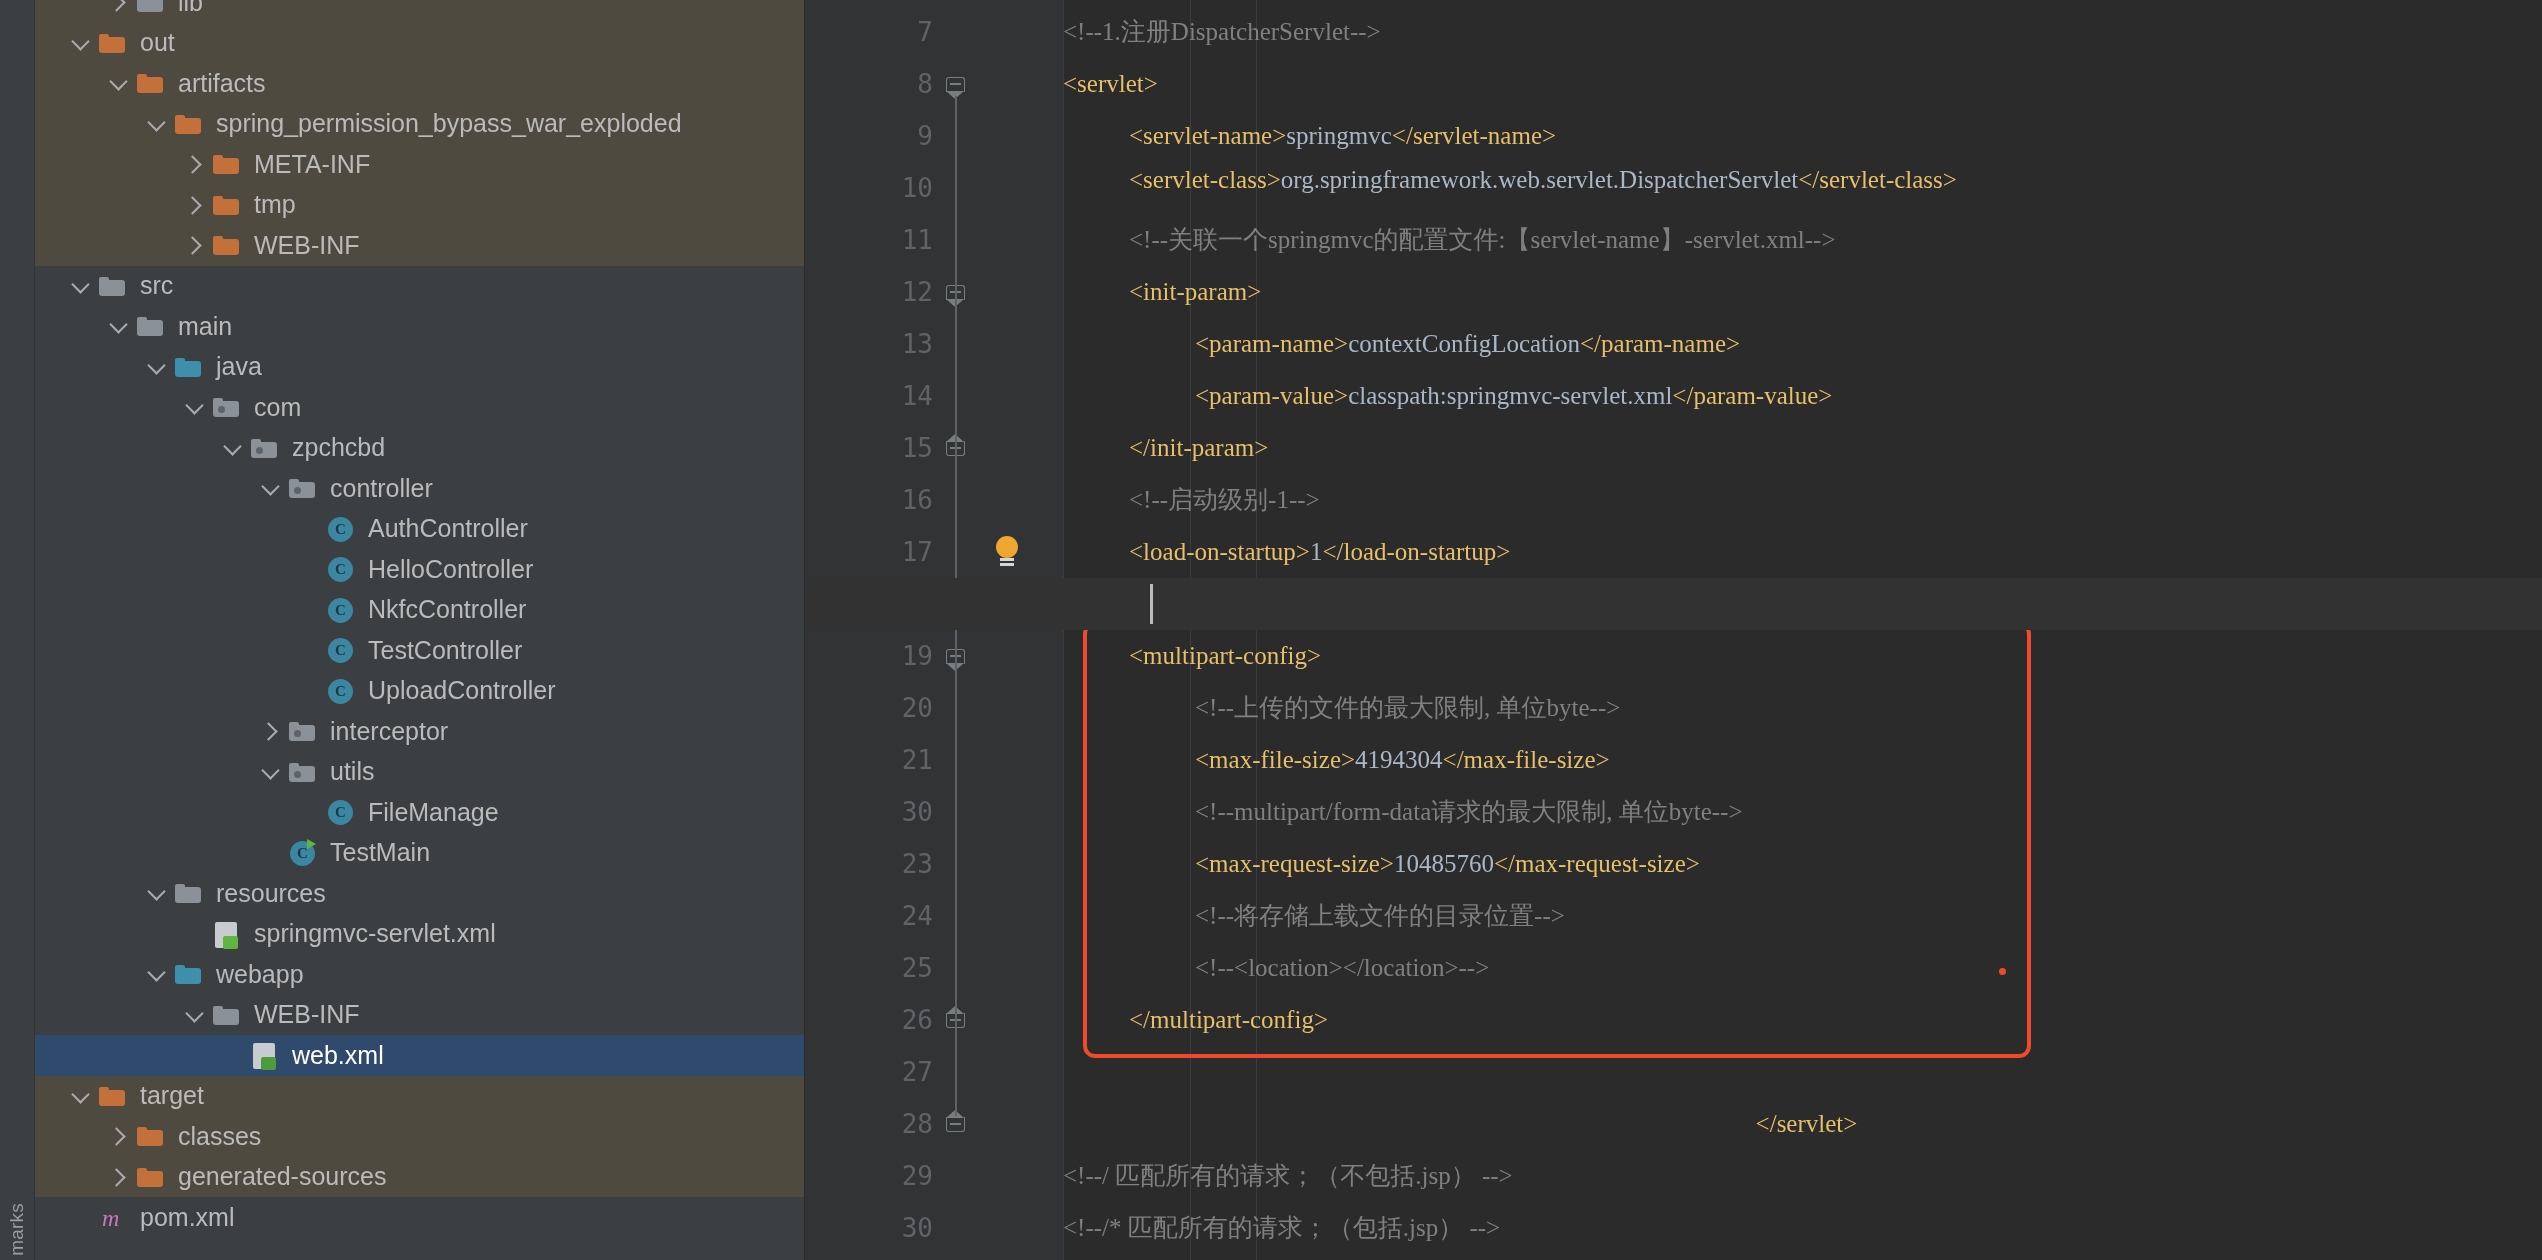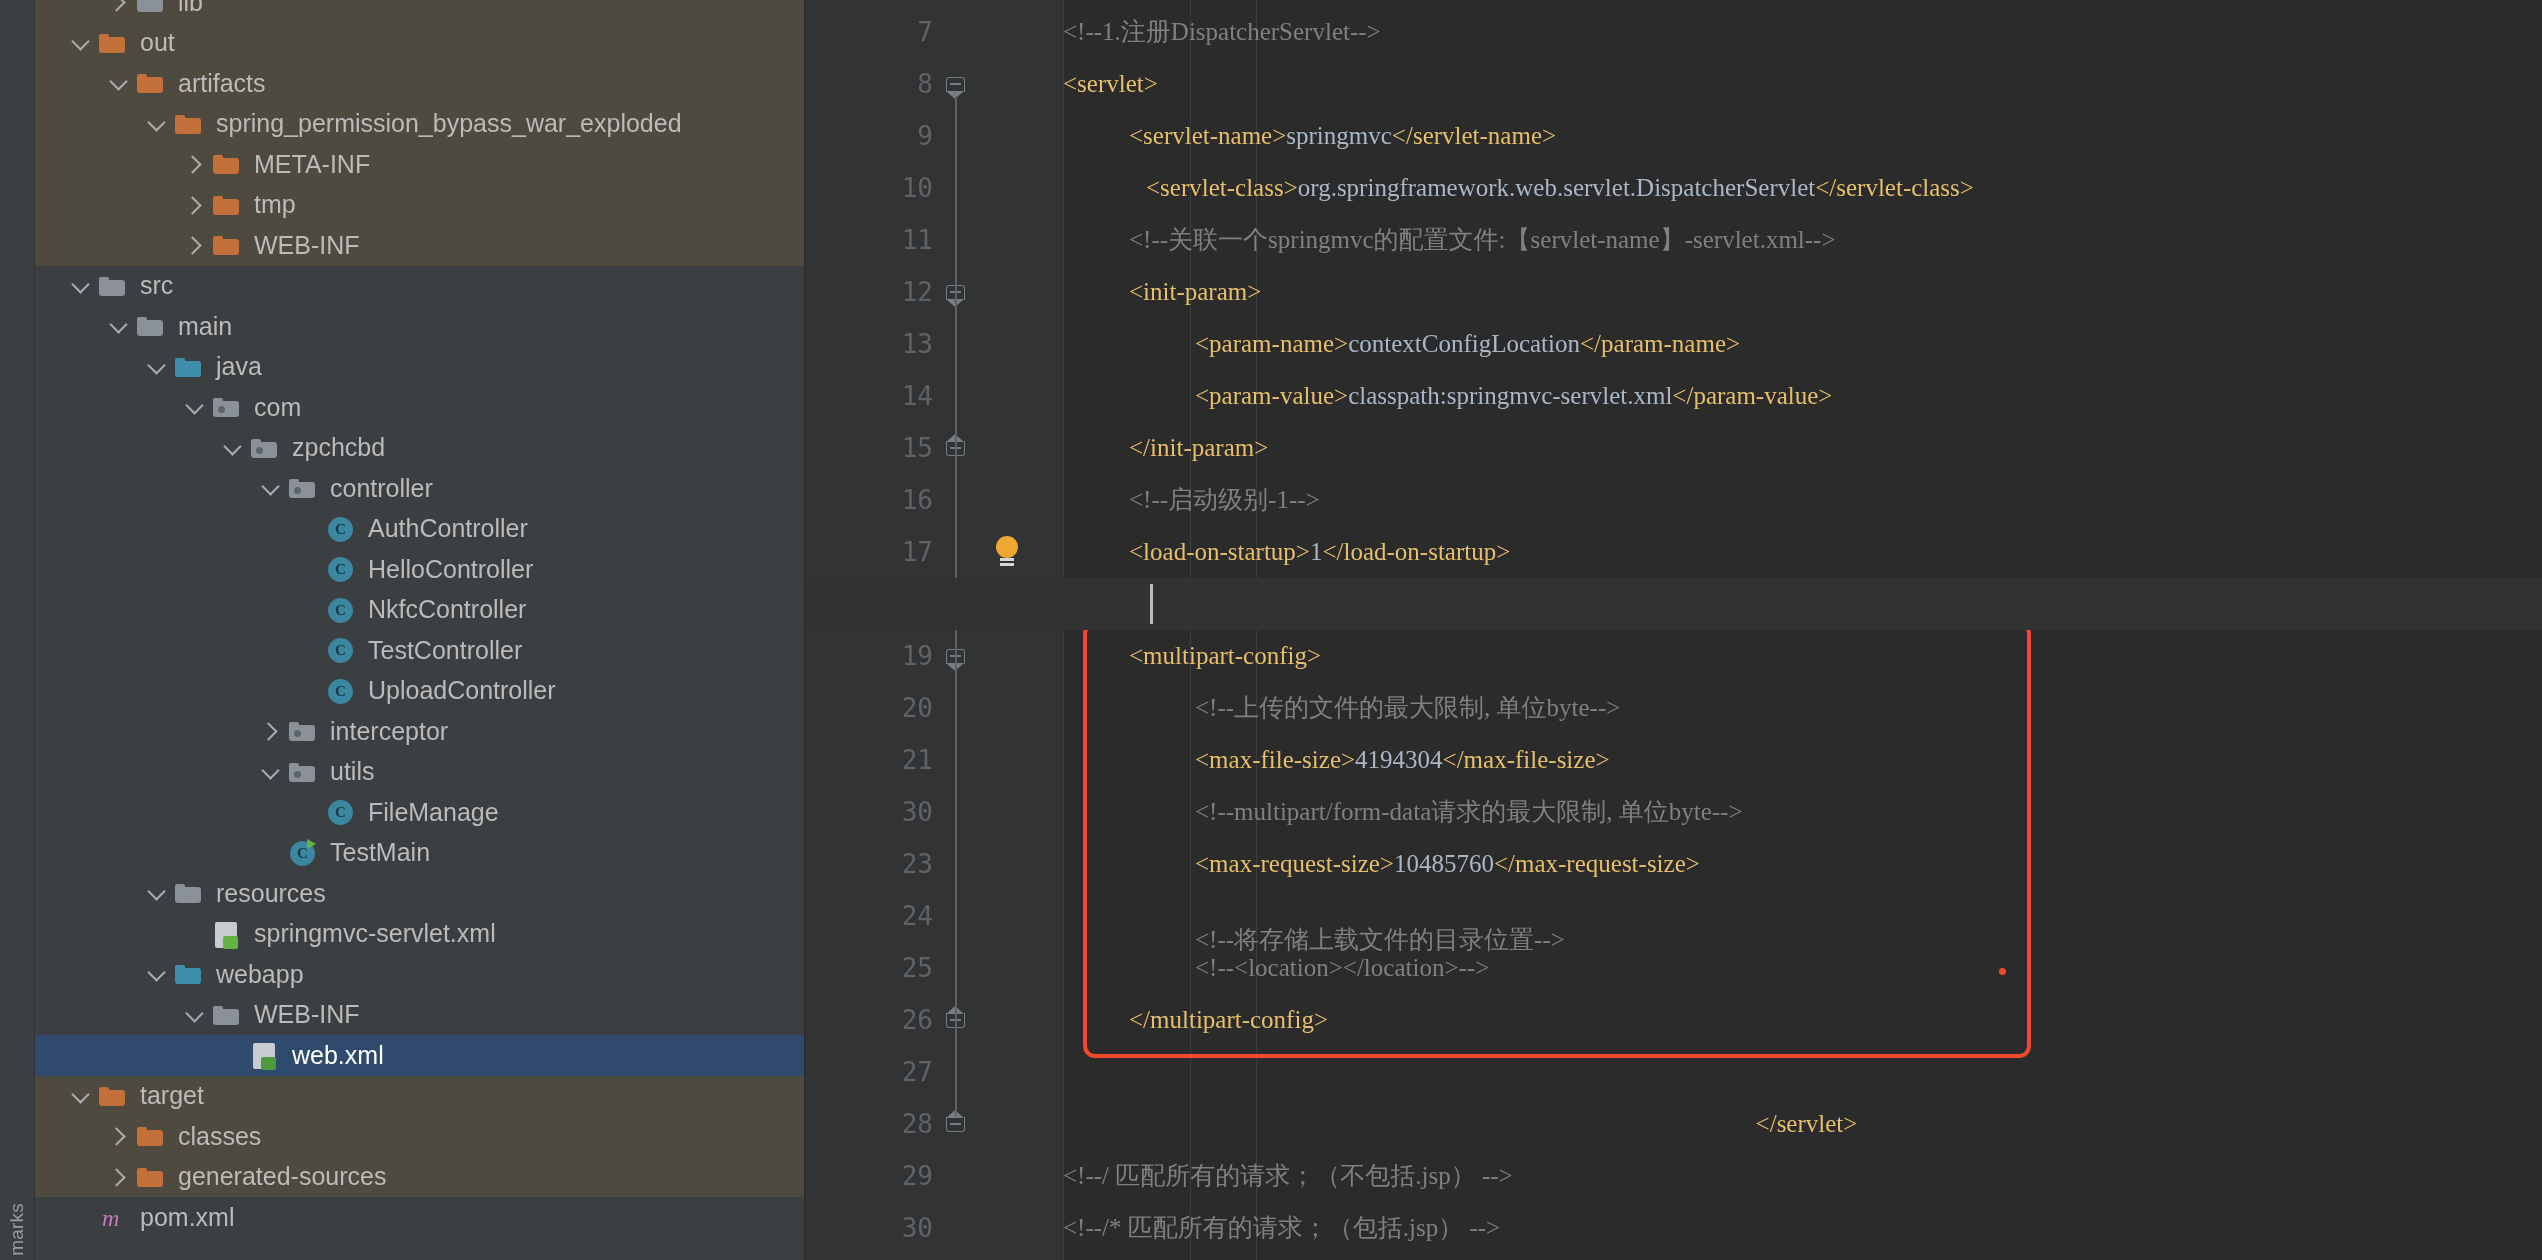--- a/index.html
+++ b/index.html
@@ -572,35 +572,35 @@
           <div class="minus"></div>
         </div>
         <div class="foldline" style="top: 96px; height: 1020px;"></div>
         <div class="foldline" style="top: 304px; height: 136px;"></div>
         <div class="foldline" style="top: 668px; height: 344px;"></div>
       </div>
     <div class="code-area" id="code-area">
         <div class="ln" style="top: 6px; left: 0px;"><span class="t-cmt">&lt;!--1.注册DispatcherServlet--&gt;</span></div>
         <div class="ln" style="top: 58px; left: 0px;"><span class="t-tag">&lt;servlet&gt;</span></div>
         <div class="ln" style="top: 110px; left: 66px;"><span class="t-tag">&lt;servlet-name&gt;</span><span class="t-txt">springmvc</span><span class="t-tag">&lt;/servlet-name&gt;</span></div>
-        <div class="ln" style="top: 162px; left: 66px; margin-left: 17px;"><span class="t-tag">&lt;servlet-class&gt;</span><span class="t-txt">org.springframework.web.servlet.DispatcherServlet</span><span class="t-tag">&lt;/servlet-class&gt;</span></div>
+        <div class="ln" style="top: 154px; left: 66px;"><span class="t-tag">&lt;servlet-class&gt;</span><span class="t-txt">org.springframework.web.servlet.DispatcherServlet</span><span class="t-tag">&lt;/servlet-class&gt;</span></div>
         <div class="ln" style="top: 214px; left: 66px;"><span class="t-cmt">&lt;!--关联一个springmvc的配置文件:【servlet-name】-servlet.xml--&gt;</span></div>
         <div class="ln" style="top: 266px; left: 66px;"><span class="t-tag">&lt;init-param&gt;</span></div>
         <div class="ln" style="top: 318px; left: 132px;"><span class="t-tag">&lt;param-name&gt;</span><span class="t-txt">contextConfigLocation</span><span class="t-tag">&lt;/param-name&gt;</span></div>
         <div class="ln" style="top: 370px; left: 132px;"><span class="t-tag">&lt;param-value&gt;</span><span class="t-txt">classpath:springmvc-servlet.xml</span><span class="t-tag">&lt;/param-value&gt;</span></div>
         <div class="ln" style="top: 422px; left: 66px;"><span class="t-tag">&lt;/init-param&gt;</span></div>
         <div class="ln" style="top: 474px; left: 66px;"><span class="t-cmt">&lt;!--启动级别-1--&gt;</span></div>
         <div class="ln" style="top: 526px; left: 66px;"><span class="t-tag">&lt;load-on-startup&gt;</span><span class="t-txt">1</span><span class="t-tag">&lt;/load-on-startup&gt;</span></div>
         <div class="ln" style="top: 578px; left: 0px;"></div>
         <div class="ln" style="top: 630px; left: 66px;"><span class="t-tag">&lt;multipart-config&gt;</span></div>
         <div class="ln" style="top: 682px; left: 132px;"><span class="t-cmt">&lt;!--上传的文件的最大限制, 单位byte--&gt;</span></div>
         <div class="ln" style="top: 734px; left: 132px;"><span class="t-tag">&lt;max-file-size&gt;</span><span class="t-txt">4194304</span><span class="t-tag">&lt;/max-file-size&gt;</span></div>
         <div class="ln" style="top: 786px; left: 132px;"><span class="t-cmt">&lt;!--multipart/form-data请求的最大限制, 单位byte--&gt;</span></div>
         <div class="ln" style="top: 838px; left: 132px;"><span class="t-tag">&lt;max-request-size&gt;</span><span class="t-txt">10485760</span><span class="t-tag">&lt;/max-request-size&gt;</span></div>
-        <div class="ln" style="top: 914px; left: 132px;"><span class="t-cmt">&lt;!--将存储上载文件的目录位置--&gt;</span></div>
+        <div class="ln" style="top: 890px; left: 132px;"><span class="t-cmt">&lt;!--将存储上载文件的目录位置--&gt;</span></div>
         <div class="ln" style="top: 942px; left: 132px;"><span class="t-cmt">&lt;!--&lt;location&gt;&lt;/location&gt;--&gt;</span></div>
         <div class="ln" style="top: 994px; left: 66px;"><span class="t-tag">&lt;/multipart-config&gt;</span></div>
         <div class="ln" style="top: 1046px; left: 0px;"></div>
         <div class="ln" style="top: 1098px; left: 8px; text-align: center;"><span class="t-tag">&lt;/servlet&gt;</span></div>
         <div class="ln" style="top: 1150px; left: 0px;"><span class="t-cmt">&lt;!--/ 匹配所有的请求；（不包括.jsp） --&gt;</span></div>
         <div class="ln" style="top: 1202px; left: 0px;"><span class="t-cmt">&lt;!--/* 匹配所有的请求；（包括.jsp） --&gt;</span></div>
       </div>
     <div id="overlay-layer">
         <div class="hlbox" style="top: 622px; left: 278px; width: 940px; height: 428px; border-color: rgb(240, 74, 43);"></div>
         <div class="reddot" style="top: 968px; left: 1194px; background: rgb(240, 74, 43);"></div>

